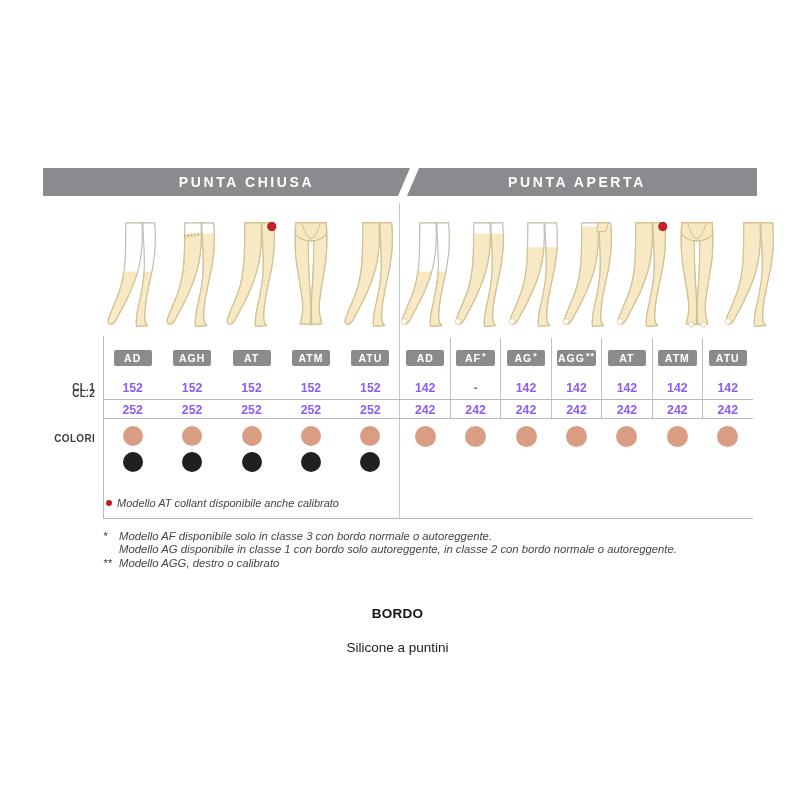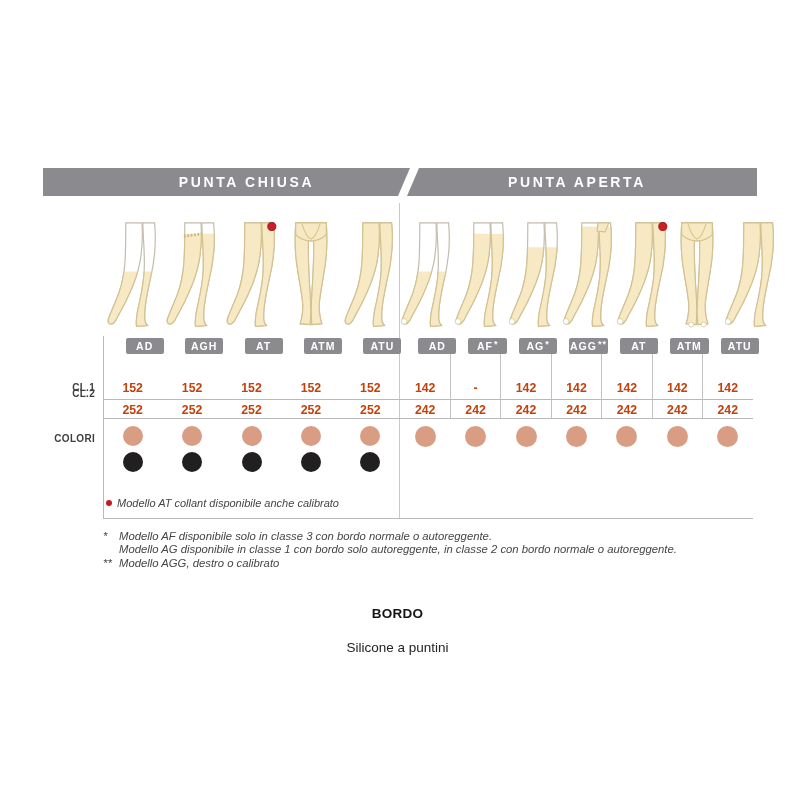--- a/index.html
+++ b/index.html
@@ -31,34 +31,34 @@
   
   .hline{position:absolute;left:103px;width:650px;height:1px;background:#b9b9bb;}
   .hline-1{top:399px;} .hline-2{top:418px;} .hline-3{top:518px;}
   .vmid{position:absolute;left:399px;top:203px;width:1px;height:315px;background:#c9c9cb;}
   .vleft{position:absolute;left:103px;top:336px;width:1px;height:182px;background:#b9b9bb;}
   .vgrid{position:absolute;left:400px;top:338px;width:353px;height:80px;display:flex;}
   .vcell{flex:1;}
   .vcell + .vcell{border-left:1px solid #c2c2c4;}
 
   
-  .model-row{position:absolute;top:338px;height:16px;display:flex;margin-left:12px;}
+  .model-row{position:absolute;top:350px;height:16px;display:flex;}
   .model-row.closed{left:103px;width:297px;}
   .model-row.open{left:400px;width:353px;}
   .mcell{flex:1;display:flex;align-items:center;justify-content:center;}
   .model-row.open .mcell{padding:0 6px;}
   .mbox{height:16px;min-width:38px;background:#8b8a8e;border-radius:2px;color:#ffffff;
         font-size:10.5px;font-weight:bold;letter-spacing:1px;line-height:1;
         display:flex;align-items:center;justify-content:center;}
   .model-row.open .mbox{width:100%;min-width:0;}
   .msup{font-size:9px;margin-left:1px;transform:translateY(-2px);}
 
   
   .num-row{position:absolute;display:flex;font-weight:bold;font-size:12.3px;
-           color:#c2410c;line-height:16px;height:16px;}
+           color:#8b5cf6;line-height:16px;height:16px;}
   .num-row.closed{left:103px;width:297px;}
   .num-row.open{left:400px;width:353px;}
   .row-cl1{top:380px;} .row-cl2{top:402px;}
   .ncell{flex:1;text-align:center;}
 
   
   .dot-row{position:absolute;height:22px;display:flex;}
   .dot-row.closed{left:103px;width:297px;}
   .dot-row.open{left:400px;width:353px;}
   .row-dots-1{top:425px;} .row-dots-2{top:451px;}

